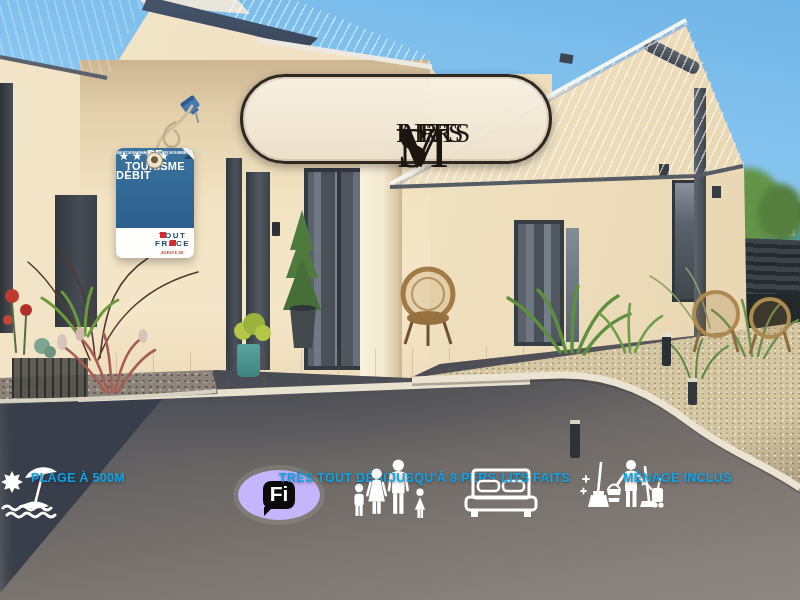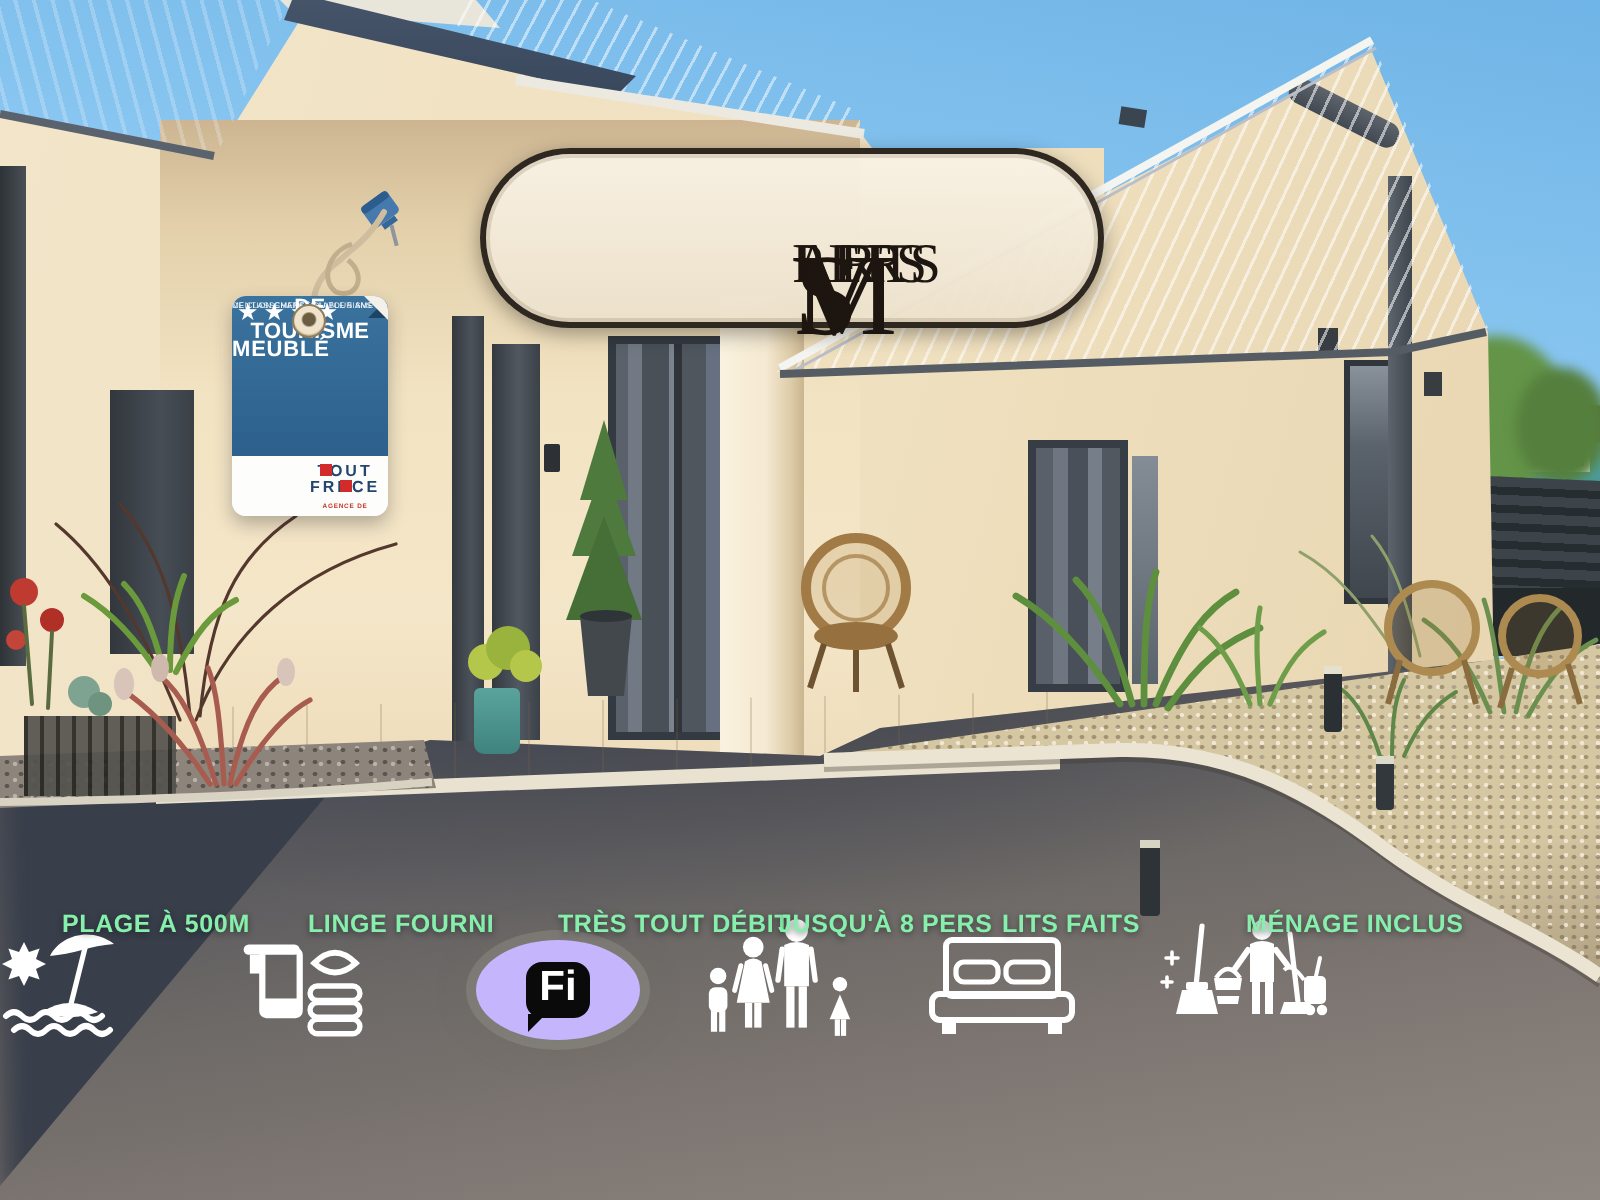--- a/index.html
+++ b/index.html
@@ -128,22 +128,22 @@
   .brand-plaque .word{position:static;display:flex;align-items:baseline;}
   .brand-plaque .word+.word{margin-left:2px;}
   .brand-plaque .cap{position:static;font-family:"Liberation Serif","DejaVu Serif",serif;
     font-size:58px;line-height:58px;color:#1d1610;letter-spacing:-2px;margin-right:0px;}
   .brand-plaque .rest{position:static;font-family:"Liberation Serif","DejaVu Serif",serif;
     font-size:28px;line-height:28px;color:#1d1610;letter-spacing:2.5px;}
 
   
   .amenity{top:448px;width:118px;height:104px;text-align:center;}
   .amenity .icon-box{position:static;display:flex;height:72px;align-items:flex-end;justify-content:center;}
-  .amenity .label{position:static;display:block;margin-top:7px;font-size:12.5px;font-weight:700;
-    color:#86efac;letter-spacing:.3px;text-shadow:0 1px 3px rgba(20,20,25,.55);white-space:nowrap;}
+  .amenity .label{position:static;display:block;margin-top:23px;font-size:12.5px;font-weight:700;
+    color:#0ea5e9;letter-spacing:.3px;text-shadow:0 1px 3px rgba(20,20,25,.55);white-space:nowrap;}
   .a1{left:31px;} .a2{left:154px;} .a3{left:279px;} .a4{left:389px;} .a5{left:501px;} .a6{left:623px;}
   .amenity svg{position:static;}
 
   
   .wifi-blob{position:static;width:82px;height:50px;border-radius:50%;background:#c4b5fd;
     box-shadow:0 0 0 5px rgba(150,148,140,.4),0 0 12px 8px rgba(110,108,100,.28);
     display:flex;align-items:center;justify-content:center;gap:2px;text-align:right;}
   .wifi-blob .wi{position:static;font-weight:800;font-size:21px;color:#0a0a0a;letter-spacing:-1px;}
   .fi-box{position:relative;width:auto;background:#0a0a0a;color:#fff;border-radius:8px;
     padding:1px 7px 3px;font-weight:800;font-size:21px;line-height:24px;}
@@ -281,21 +281,21 @@
         <path d="M17,22 L13,32" stroke="#8e959c" stroke-width="2"></path>
       </g>
     </svg>
     <svg class="rope-svg" viewBox="0 0 70 76">
       <path d="M52,10 C44,24 36,28 30,34 C16,44 14,58 20,64" stroke="#cfbd9e" stroke-width="3" fill="none" stroke-linecap="round"></path>
       <path d="M36,26 C24,30 20,44 28,50 C38,54 44,42 34,34" stroke="#c2ae8c" stroke-width="2.5" fill="none"></path>
       <circle cx="20" cy="64" r="3" fill="#b7a583"></circle>
     </svg>
     <div class="badge-card">
       <div class="badge-blue">
-        <span class="l1">MEUBLÉ</span>
+        <span class="l1">DÉBIT</span>
         <span class="l2">DE TOURISME</span>
         <span class="stars">★★★★</span>
         <span class="fine">CE CLASSEMENT VALABLE 5 ANS</span>
         <span class="fine">MENTION CHARGÉ DU TOURISME</span>
       </div>
       <div class="badge-white">
         <span class="atout">
           <span class="sq"></span><span style="position:static">TOUT</span><br>
           <span style="position:static">FR</span><span class="sq"></span><span style="position:static">NCE</span>
           <span class="atout-sub">AGENCE DE DÉVELOPPEMENT TOURISTIQUE</span>
@@ -329,35 +329,20 @@
         <path d="M26,16 C31,6 46,1 58,10 C52,10.5 47,11.5 42,13 C37,14.5 31,15.5 26,16 Z"></path>
         <path d="M44,10 L36,42" stroke="#fff" stroke-width="2.6" stroke-linecap="round" fill="none"></path>
         <path d="M22,44 Q36,35 50,44 Q36,49 22,44 Z"></path>
         <path d="M4,46 Q8,42 12,46 T20,46 T28,46 T36,46 T44,46 T52,46" stroke="#fff" stroke-width="3" fill="none" stroke-linecap="round"></path>
         <path d="M8,53 Q12,49 16,53 T24,53 T32,53 T40,53 T48,53 T56,53" stroke="#fff" stroke-width="3" fill="none" stroke-linecap="round"></path>
       </svg>
     </div>
     <span class="label">PLAGE À 500M</span>
   </div>
 
-  <div class="amenity a2">
-    <div class="icon-box">
-      <svg width="74" height="54" viewBox="0 0 70 52" fill="none" stroke="#fff">
-        <rect x="4" y="6" width="27" height="5" rx="2.5" fill="#fff" stroke="none"></rect>
-        <rect x="7" y="11" width="5" height="9" fill="#fff" stroke="none"></rect>
-        <rect x="13" y="9" width="18" height="31" rx="2" stroke-width="3"></rect>
-        <rect x="13" y="32" width="18" height="8" fill="#fff" stroke="none"></rect>
-        <path d="M38,15 Q48,5 58,15 Q48,24 38,15 Z" stroke-width="2.8"></path>
-        <rect x="36" y="26" width="24" height="7" rx="3.5" stroke-width="2.6"></rect>
-        <rect x="36" y="34" width="24" height="7" rx="3.5" stroke-width="2.6"></rect>
-        <rect x="36" y="42" width="24" height="7" rx="3.5" stroke-width="2.6"></rect>
-      </svg>
-    </div>
-    <span class="label">LINGE FOURNI</span>
-  </div>
 
   <div class="amenity a3">
     <div class="icon-box">
       <div class="wifi-blob">
         <span class="wi">Wi</span>
         <span class="fi-box">Fi</span>
       </div>
     </div>
     <span class="label">TRÈS TOUT DÉBIT</span>
   </div>

